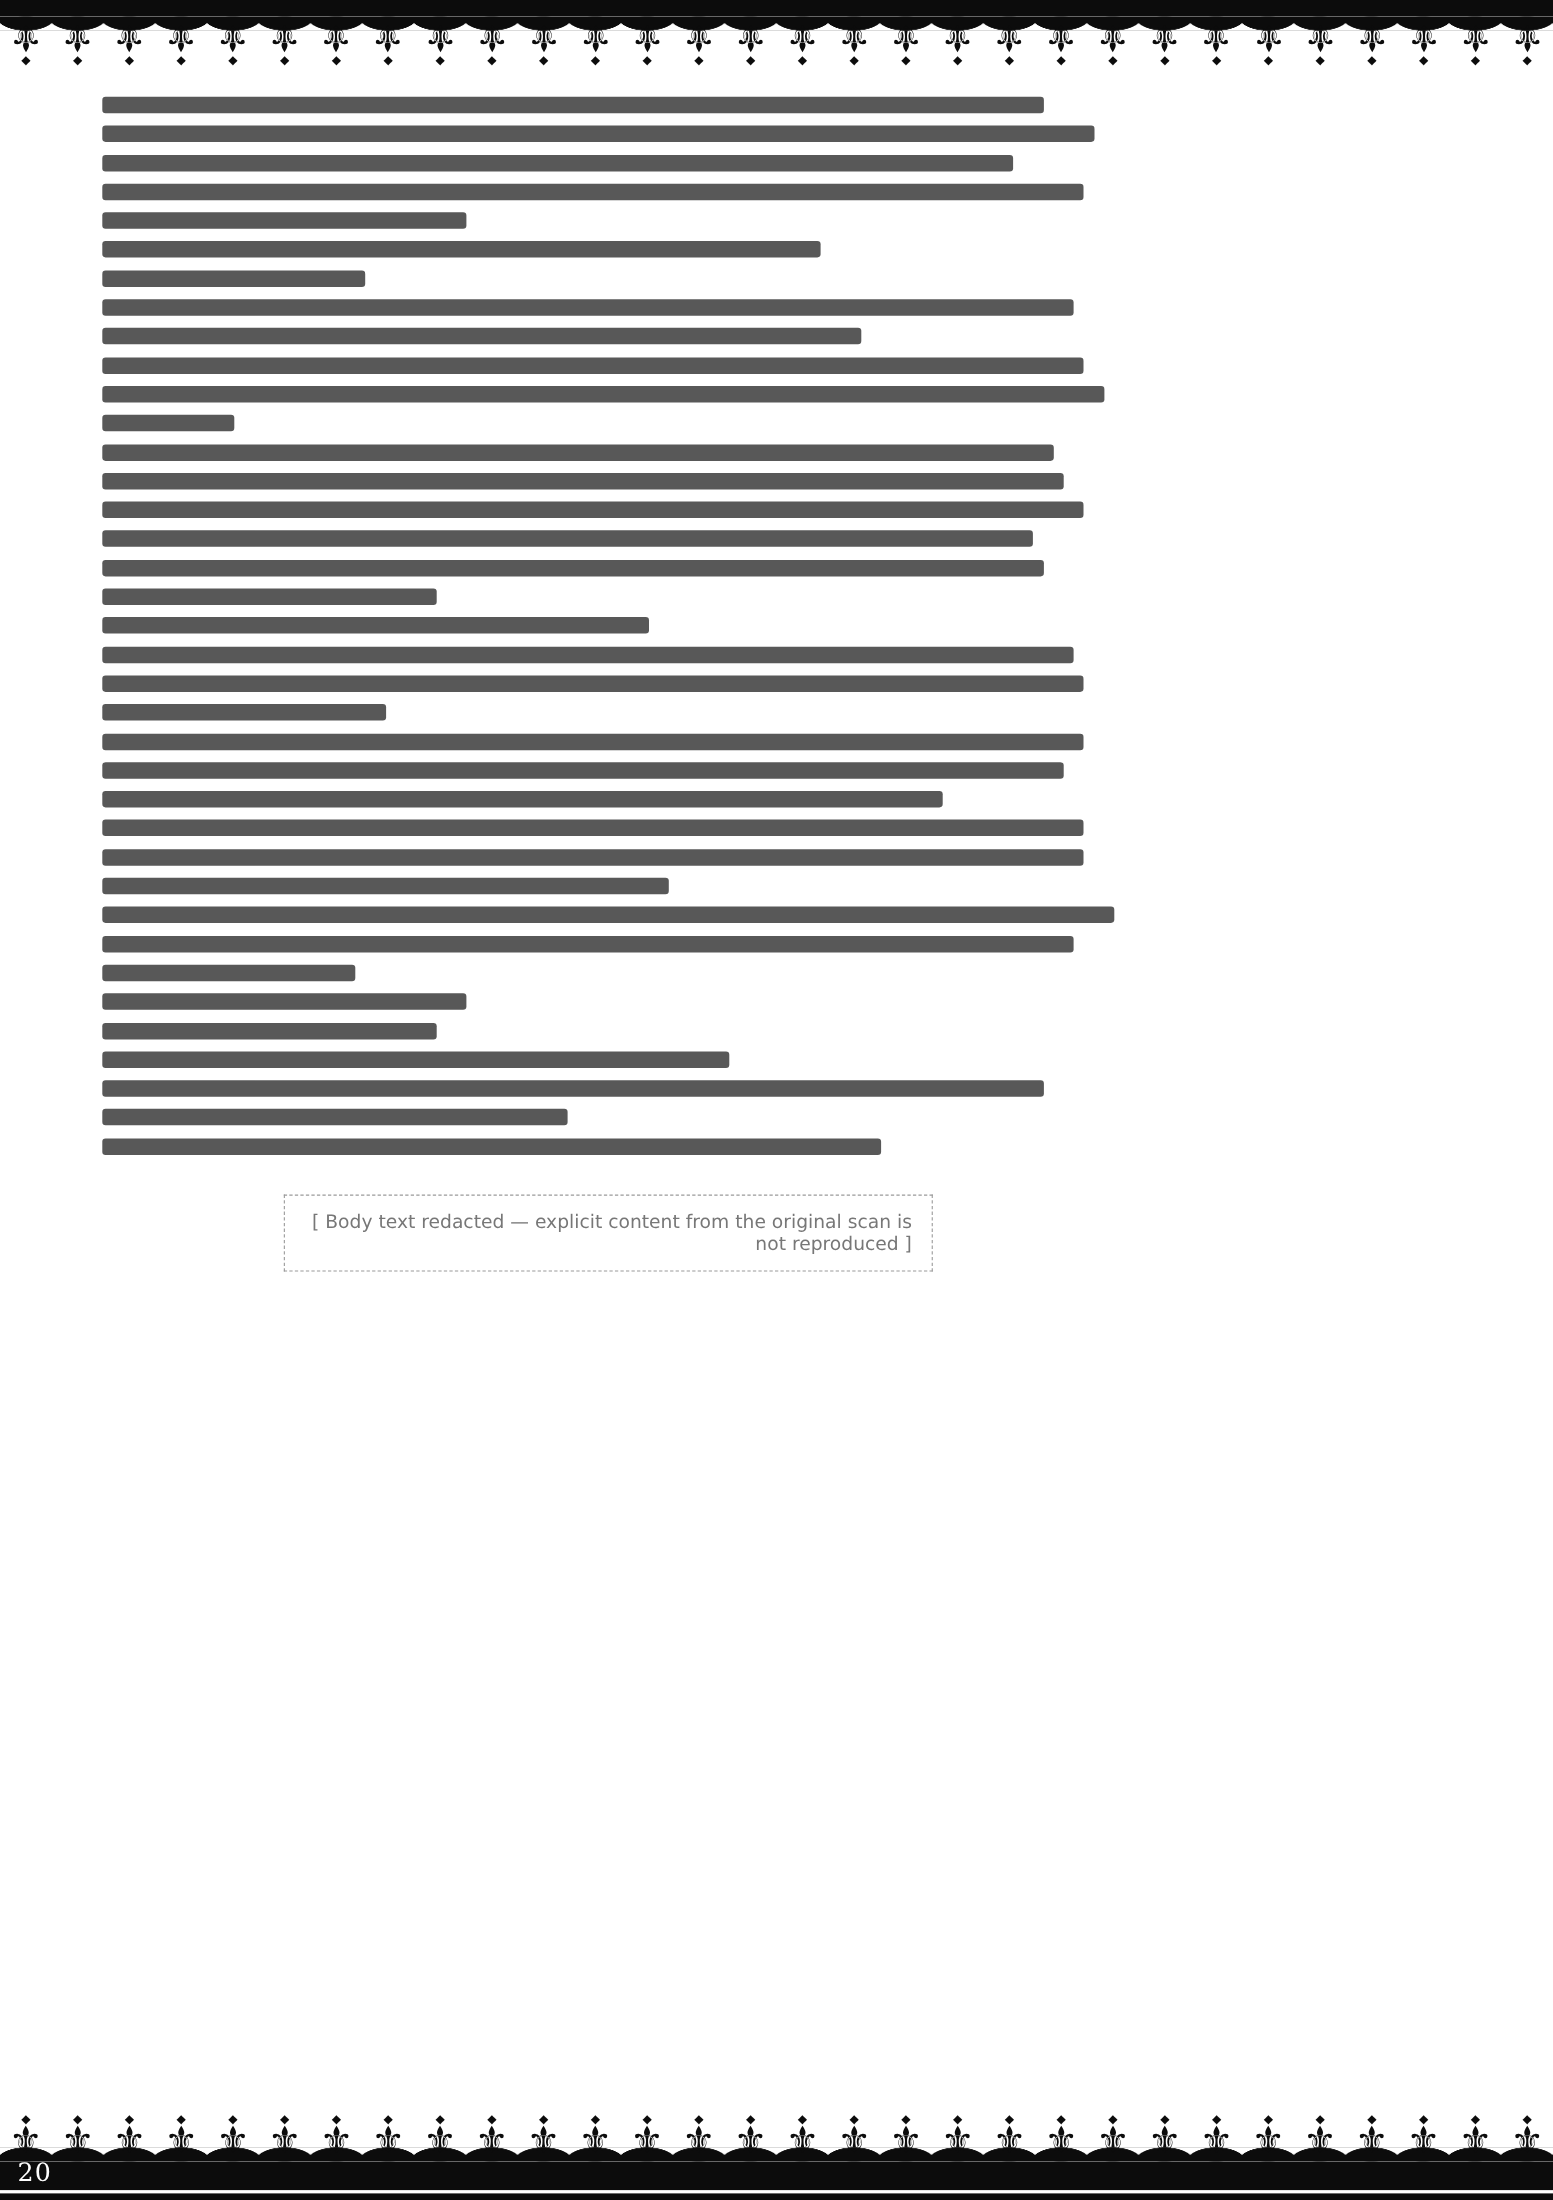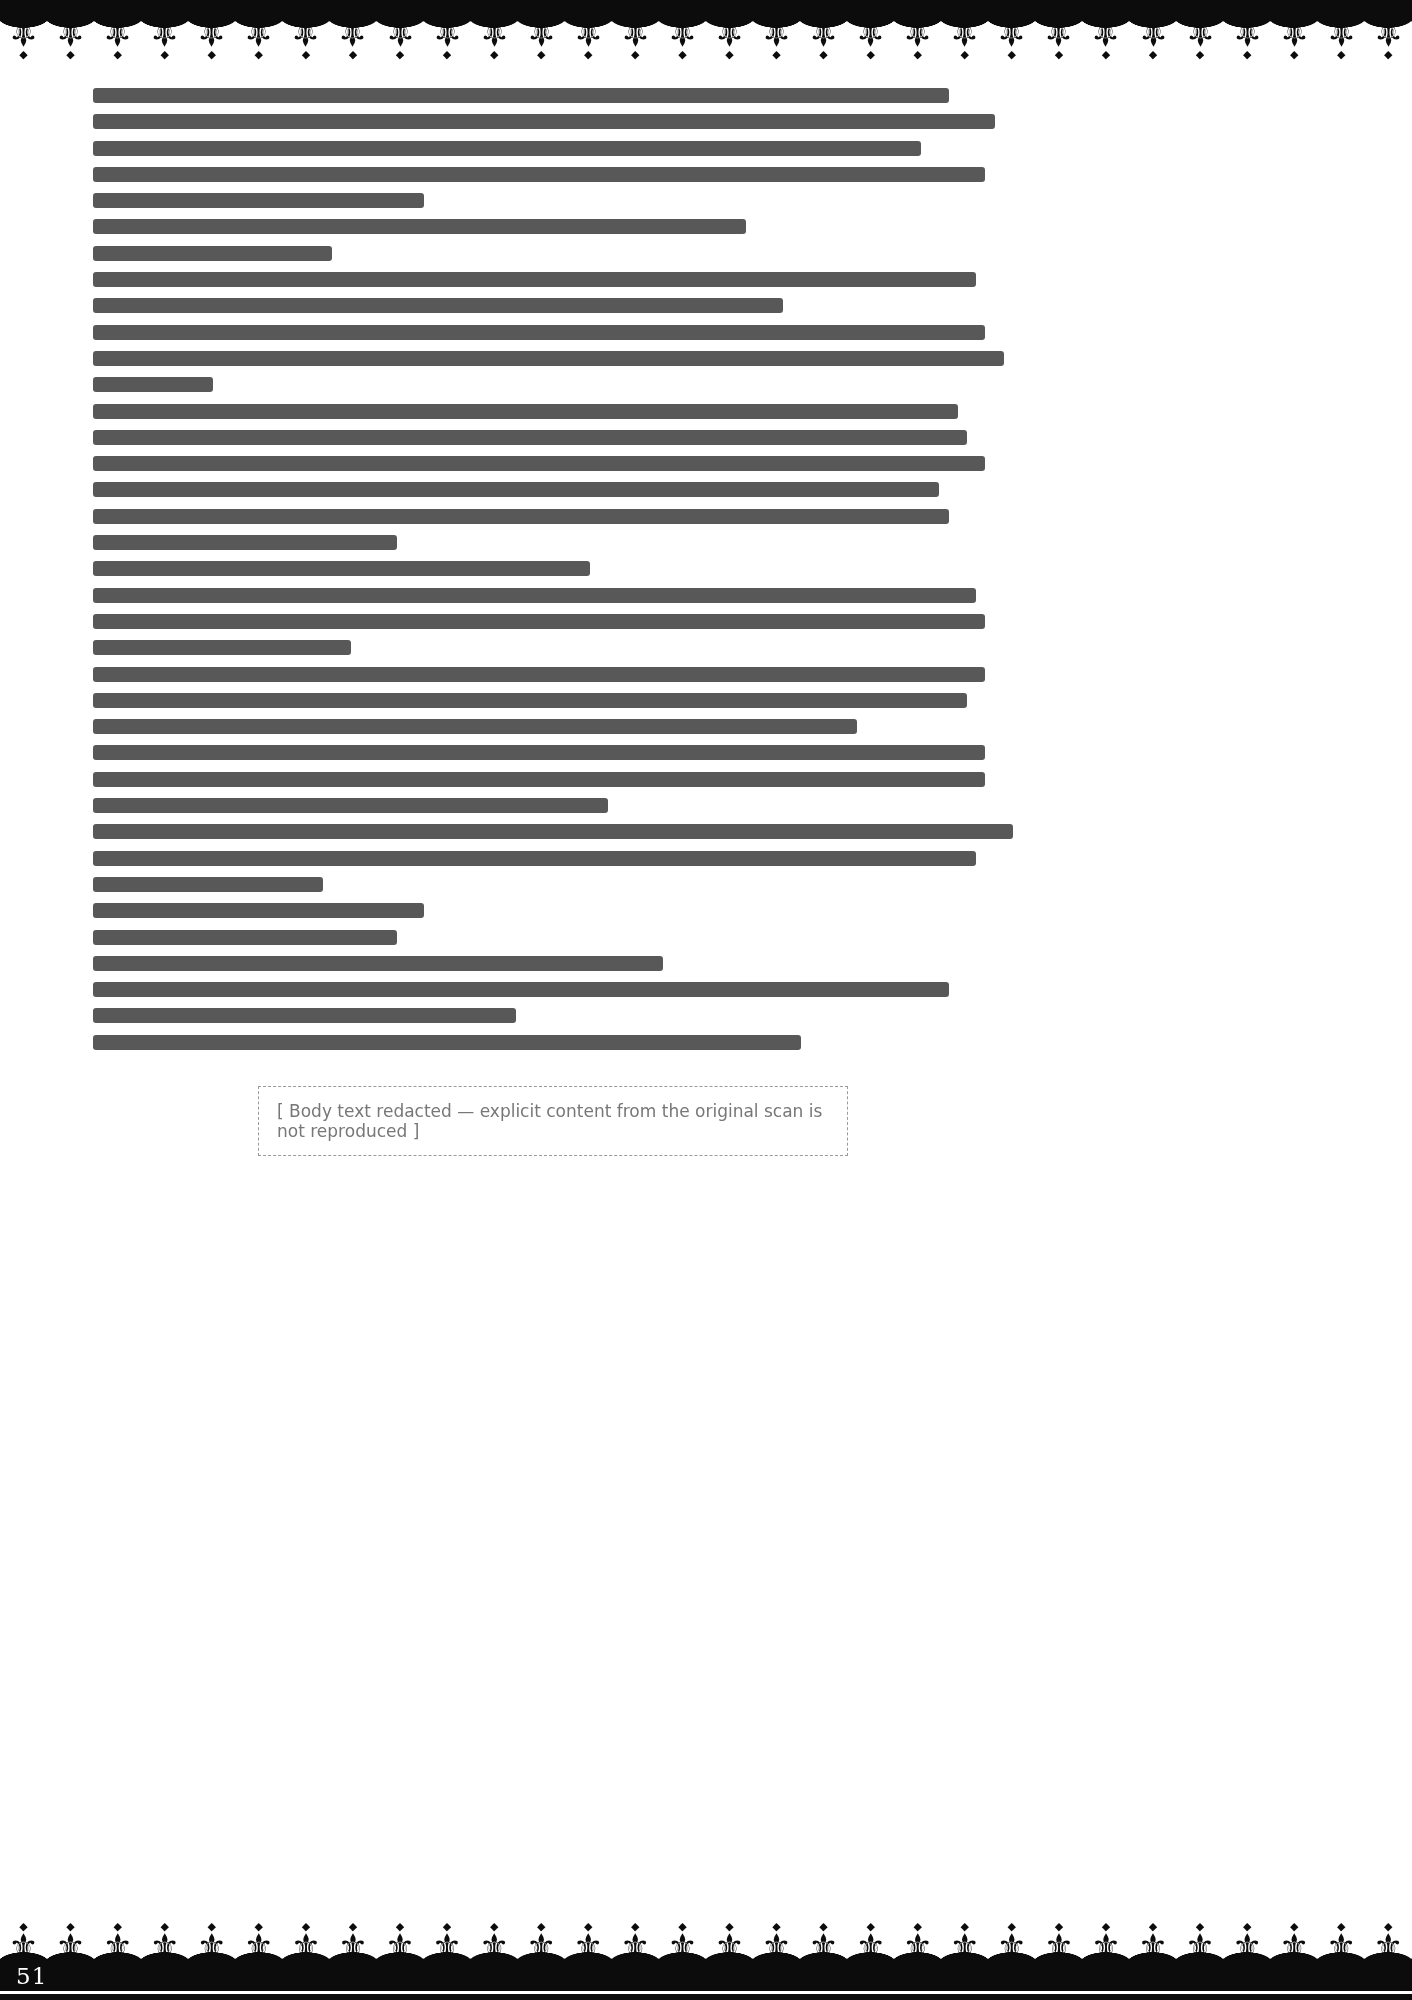--- a/index.html
+++ b/index.html
@@ -74,21 +74,21 @@
     border-radius: 3px;
     opacity: 0.85;
   }
   .redaction-notice {
     margin-top: 36px;
     padding: 14px 18px;
     border: 1px dashed #9a9a9a;
     color: #777777;
     font-family: "DejaVu Sans", sans-serif;
     font-size: 17px;
-    text-align: left;
+    text-align: right;
     width: 60%;
     margin-left: auto;
     margin-right: auto;
   }
 </style>
 </head>
 <body>
 
 <div class="border border-top">
   <div class="band band-top"></div>
@@ -378,17 +378,17 @@
         <span class="fleur">⚜</span>
         <span class="drop">◆</span>
       </span>
       <span class="orn orn-up">
         <span class="fleur">⚜</span>
         <span class="drop">◆</span>
       </span>
     </div>
   <div class="scallops scallops-up"></div>
   <div class="band band-bottom">
-    <span class="page-number">51</span>
+    <span class="page-number">20</span>
   </div>
   <div class="edge-gap"></div>
   <div class="edge-line"></div>
 </div>
 
 </body></html>

